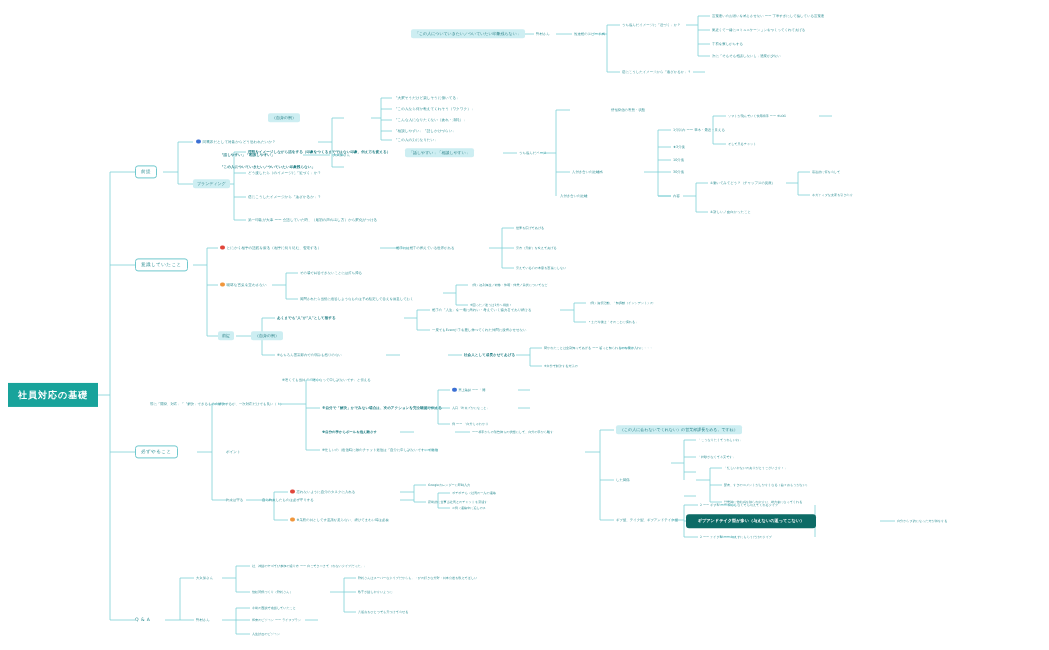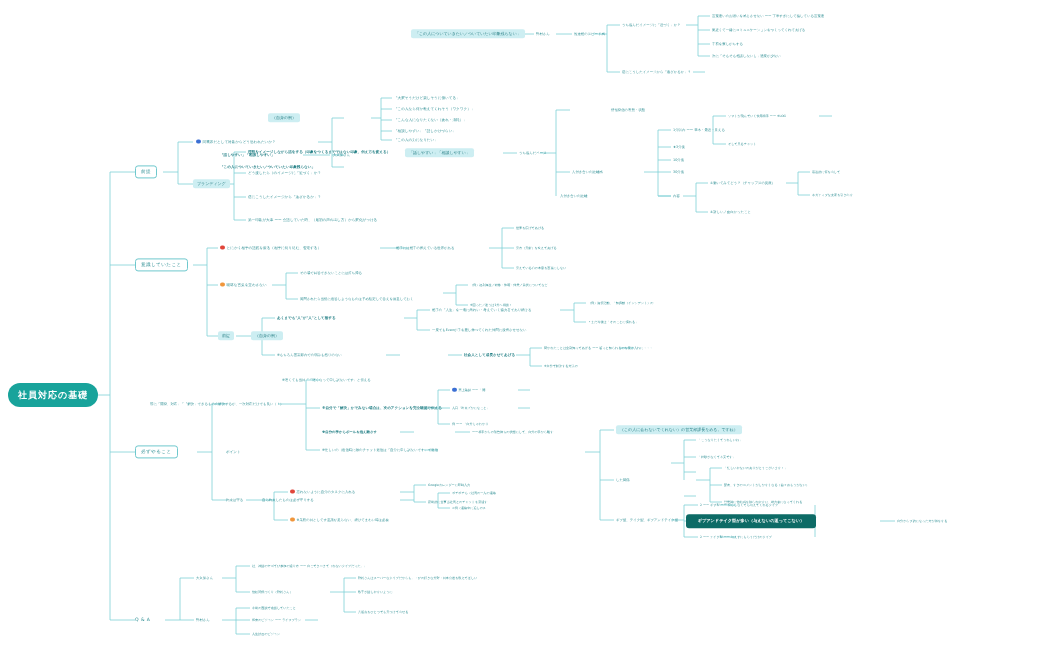--- a/index.html
+++ b/index.html
@@ -19,21 +19,21 @@
     white-space:pre-wrap;
     letter-spacing:0px;
     transform:translateY(-50%);
   }
   .node.lvl0{
     background:#18a39b;
     color:#ffffff;
     font-size:9px;
     font-weight:bold;
     padding:6px 10px;
-    border-radius:12px;
+    border-radius:0;
     letter-spacing:1px;
     white-space:nowrap;
   }
   .node.boxed{
     border:1px solid #6fc8cd;
     background:#ffffff;
     border-radius:3px;
     padding:2.5px 5px;
     font-size:4.2px;
     white-space:nowrap;

